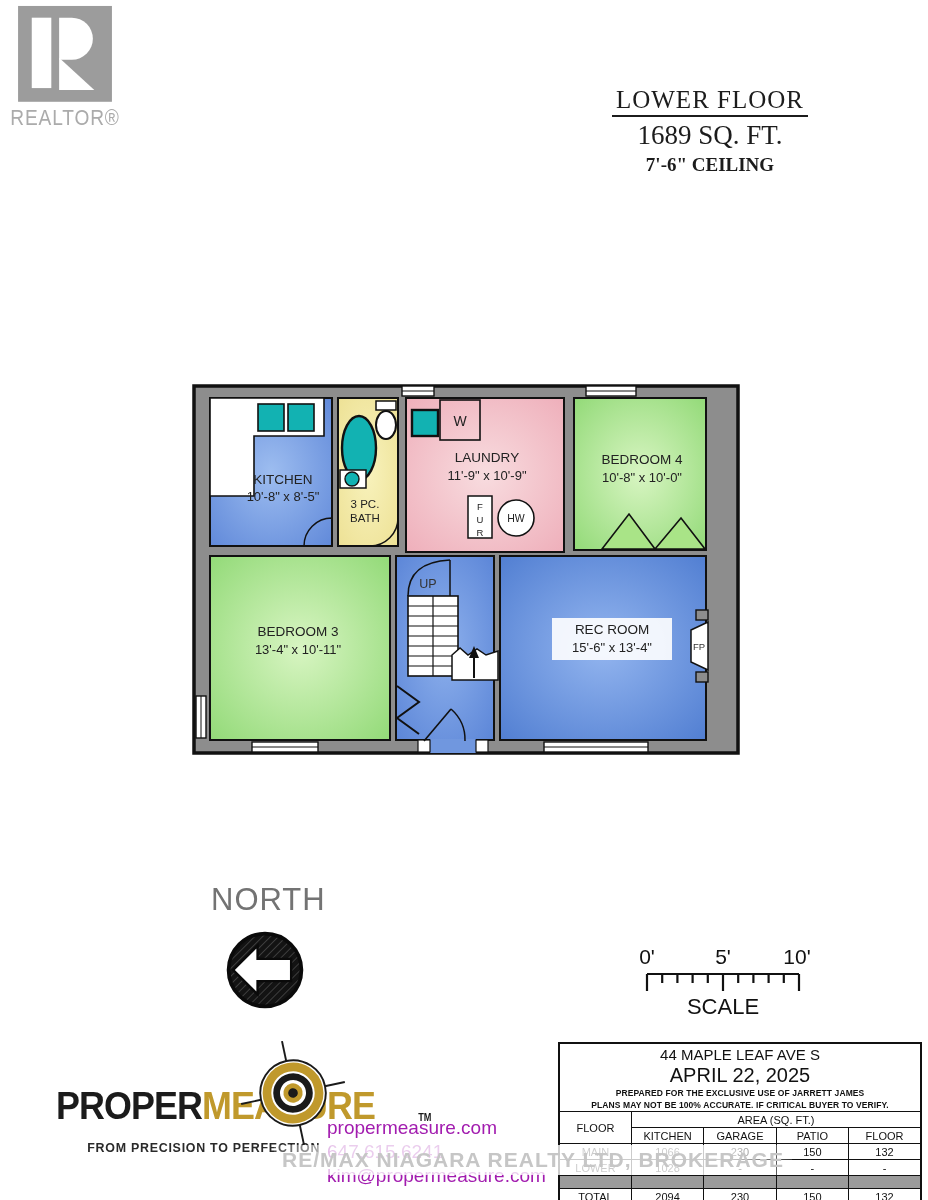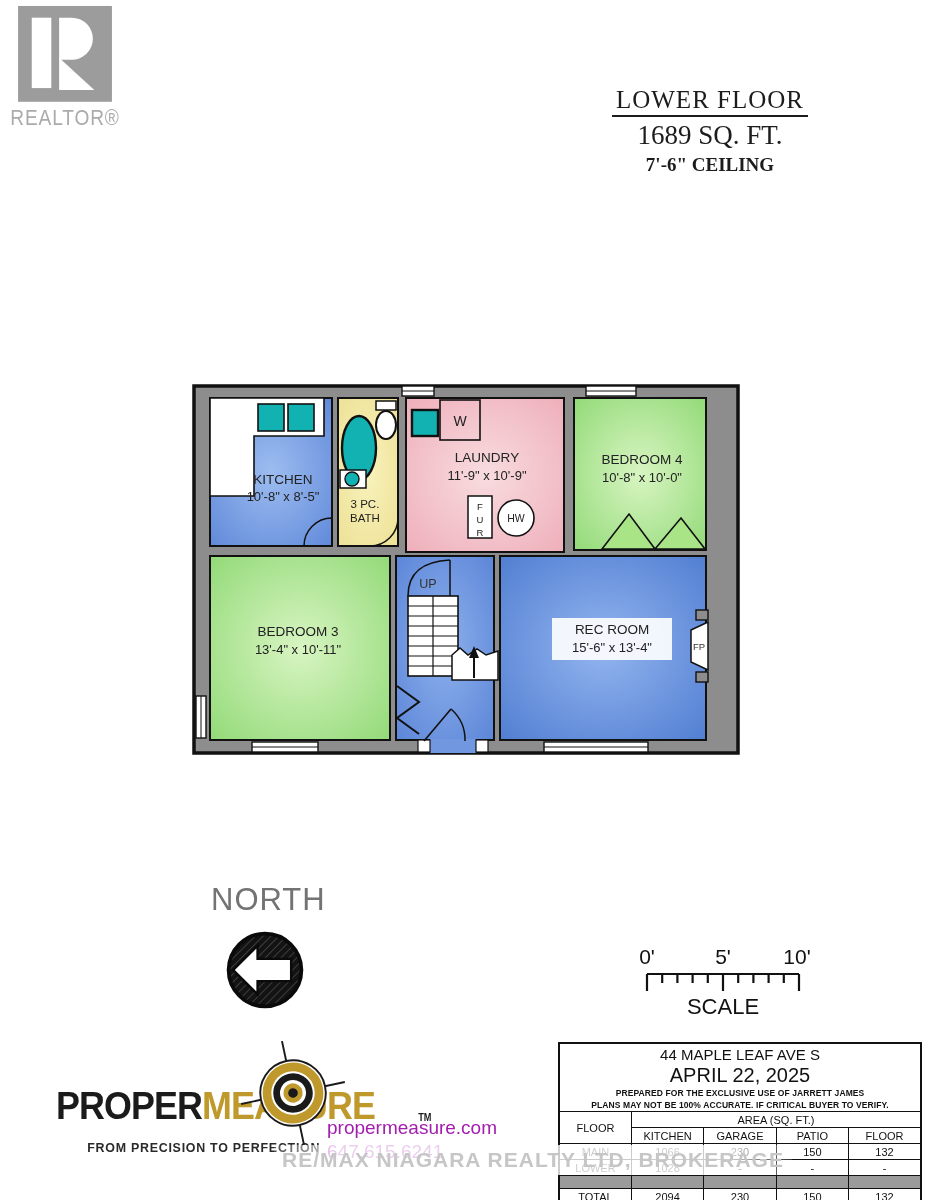--- a/index.html
+++ b/index.html
@@ -242,20 +242,21 @@
     <circle cx="55" cy="55" r="27" fill="none" stroke="#c0992c" stroke-width="9"></circle>
     <circle cx="55" cy="55" r="17" fill="none" stroke="#1a1a1a" stroke-width="7"></circle>
     <circle cx="55" cy="55" r="10" fill="#c0992c"></circle>
     <circle cx="55" cy="55" r="5" fill="#1a1a1a"></circle>
   </g>
 </svg>
 
 <div class="abs contact">
   <div>propermeasure.com</div>
   <div>647.615.6241</div>
+  <div>kim@propermeasure.com</div>
 </div>
 
 <div class="abs watermark">RE/MAX NIAGARA REALTY LTD, BROKERAGE</div>
 
 <table class="info-table">
   <tbody>
       <tr>
         <td class="hd th1" colspan="5">44 MAPLE LEAF AVE S</td>
       </tr>
   <tr>

